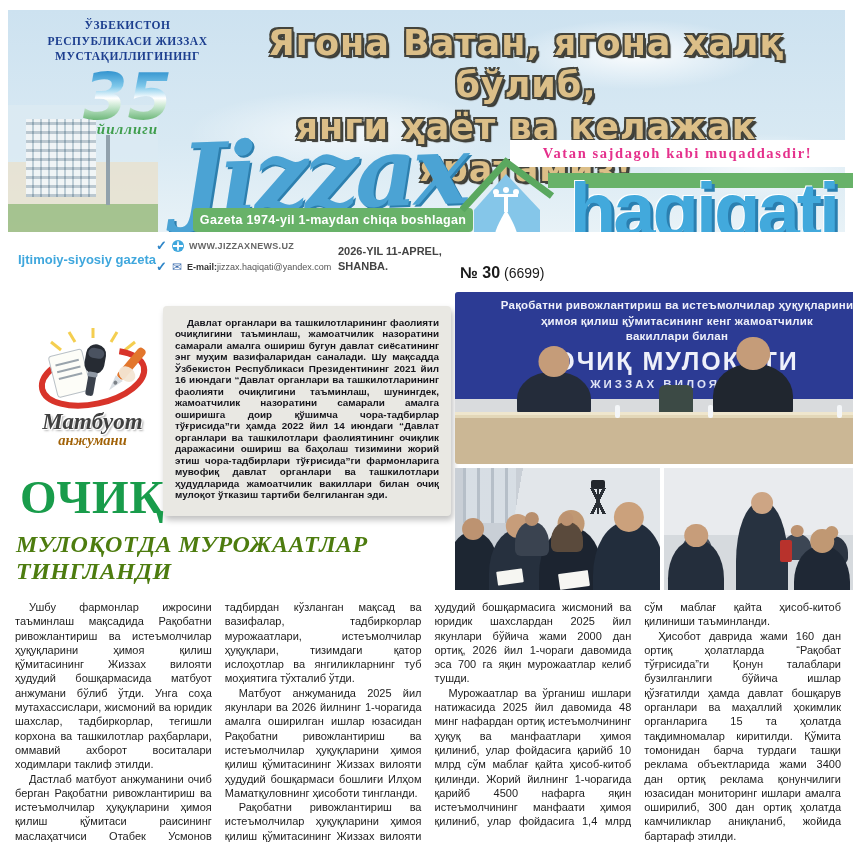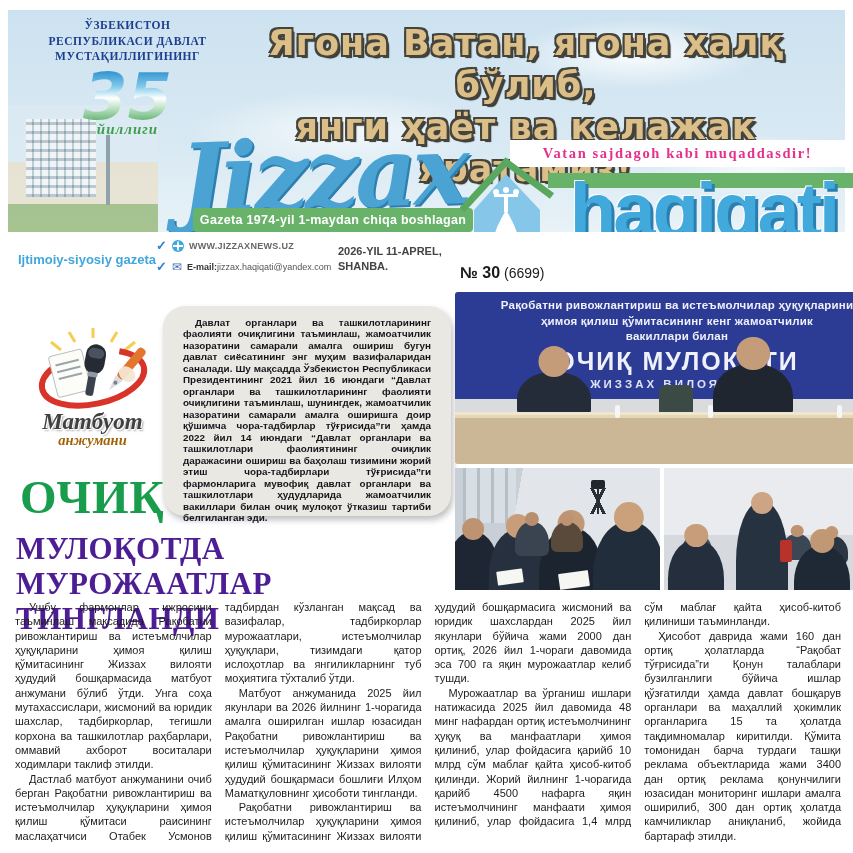--- a/index.html
+++ b/index.html
@@ -68,35 +68,35 @@
   .globe::after { content:""; position:absolute; left:5px; top:1px; width:2px; height:10px; background:#fff; border-radius:50%; }
   .mail-ic { color:#3f6fb0; font-size:12px; }
   .site { font-weight:bold; color:#666; letter-spacing:.3px; }
   .email b { color:#333; }
   .dateline { position:absolute; left:330px; top:12px; font-size:11px; color:#444; font-weight:bold; line-height:1.4; }
   .issue { position:absolute; left:452px; top:32px; font-size:14px; color:#1a1a1a; }
   .issue b { font-size:16px; }
 
   
   .lead-box { position:absolute; left:163px; top:306px; width:288px; height:210px;
-    background:#e9e8e3; border-radius:22px; box-shadow:2px 4px 6px rgba(0,0,0,.25);
-    padding:11px 20px; font-weight:bold; font-size:9.9px; line-height:1.16;
+    background:#e9e8e3; border-radius:4px; box-shadow:2px 4px 6px rgba(0,0,0,.25);
+    padding:11px 12px; font-weight:bold; font-size:9.9px; line-height:1.16;
     color:#15151c; text-align:justify; }
   .lead-box p { text-indent:12px; }
   .badge { position:absolute; left:20px; top:326px; width:145px; height:145px; text-align:center; }
   .badge svg { display:block; margin:0 auto; }
   .badge-t1 { font-family:"Liberation Serif", serif; font-style:italic; font-weight:bold;
     font-size:23px; color:#404040; line-height:.9; text-shadow:1px 1px 0 #fff, 2px 2px 2px rgba(0,0,0,.3); }
   .badge-t2 { font-family:Liberation Serif, serif; font-style:italic; font-weight:bold;
     font-size:14.5px; color:#a16207; line-height:1; }
   .headline-word { position:absolute; left:20px; top:470px; font-family:"Liberation Serif", serif;
     font-weight:bold; font-size:47px; color:#199c4b; letter-spacing:1px; }
   .headline-rest { position:absolute; left:16px; top:531px; width:430px;
-    font-family:"Liberation Serif", serif; font-weight:bold; font-size:31px; color:#4c1d95;
-    line-height:1.13; letter-spacing:.5px; }
+    font-family:"Liberation Serif", serif; font-weight:bold; font-size:24px; color:#4d7c0f;
+    line-height:1.13; letter-spacing:.5px;font-style:italic; }
 
   
   .photo { position:absolute; overflow:hidden; background:#d9dbdd; }
   .photo-main { left:455px; top:292px; width:444px; height:172px; border-radius:3px; }
   .ph-banner { position:absolute; left:0; top:0; width:100%; height:62%; background:#2c3b94;
     color:#eef0fa; text-align:center; padding-top:6px; }
   .ph-banner .b-sm { font-size:11.5px; font-weight:bold; line-height:1.35; letter-spacing:.2px; }
   .ph-banner .b-lg { font-size:25px; font-weight:bold; letter-spacing:2px; margin-top:2px; }
   .ph-banner .b-sub { font-size:11.5px; font-weight:bold; letter-spacing:3px; margin-top:2px; color:#dfe3f5; }
   .desk { position:absolute; left:0; bottom:0; width:100%; height:30%;
@@ -130,21 +130,21 @@
 <body>
 
 <div class="page">
 
   <div class="sky">
 
     <div class="building"></div>
 
     <div class="anniversary">
       <div class="ann-line">ЎЗБЕКИСТОН</div>
-      <div class="ann-line">РЕСПУБЛИКАСИ ДАВЛАТ</div>
+      <div class="ann-line">РЕСПУБЛИКАСИ ЖИЗЗАХ</div>
       <div class="ann-line">МУСТАҚИЛЛИГИНИНГ</div>
       <div class="ann-num">35</div>
       <div class="ann-suffix">йиллиги</div>
     </div>
 
     <div class="slogan">
       <div class="l1">Ягона Ватан, ягона халқ бўлиб,</div>
       <div class="l2">янги ҳаёт ва келажак яратамиз!</div>
     </div>
 

